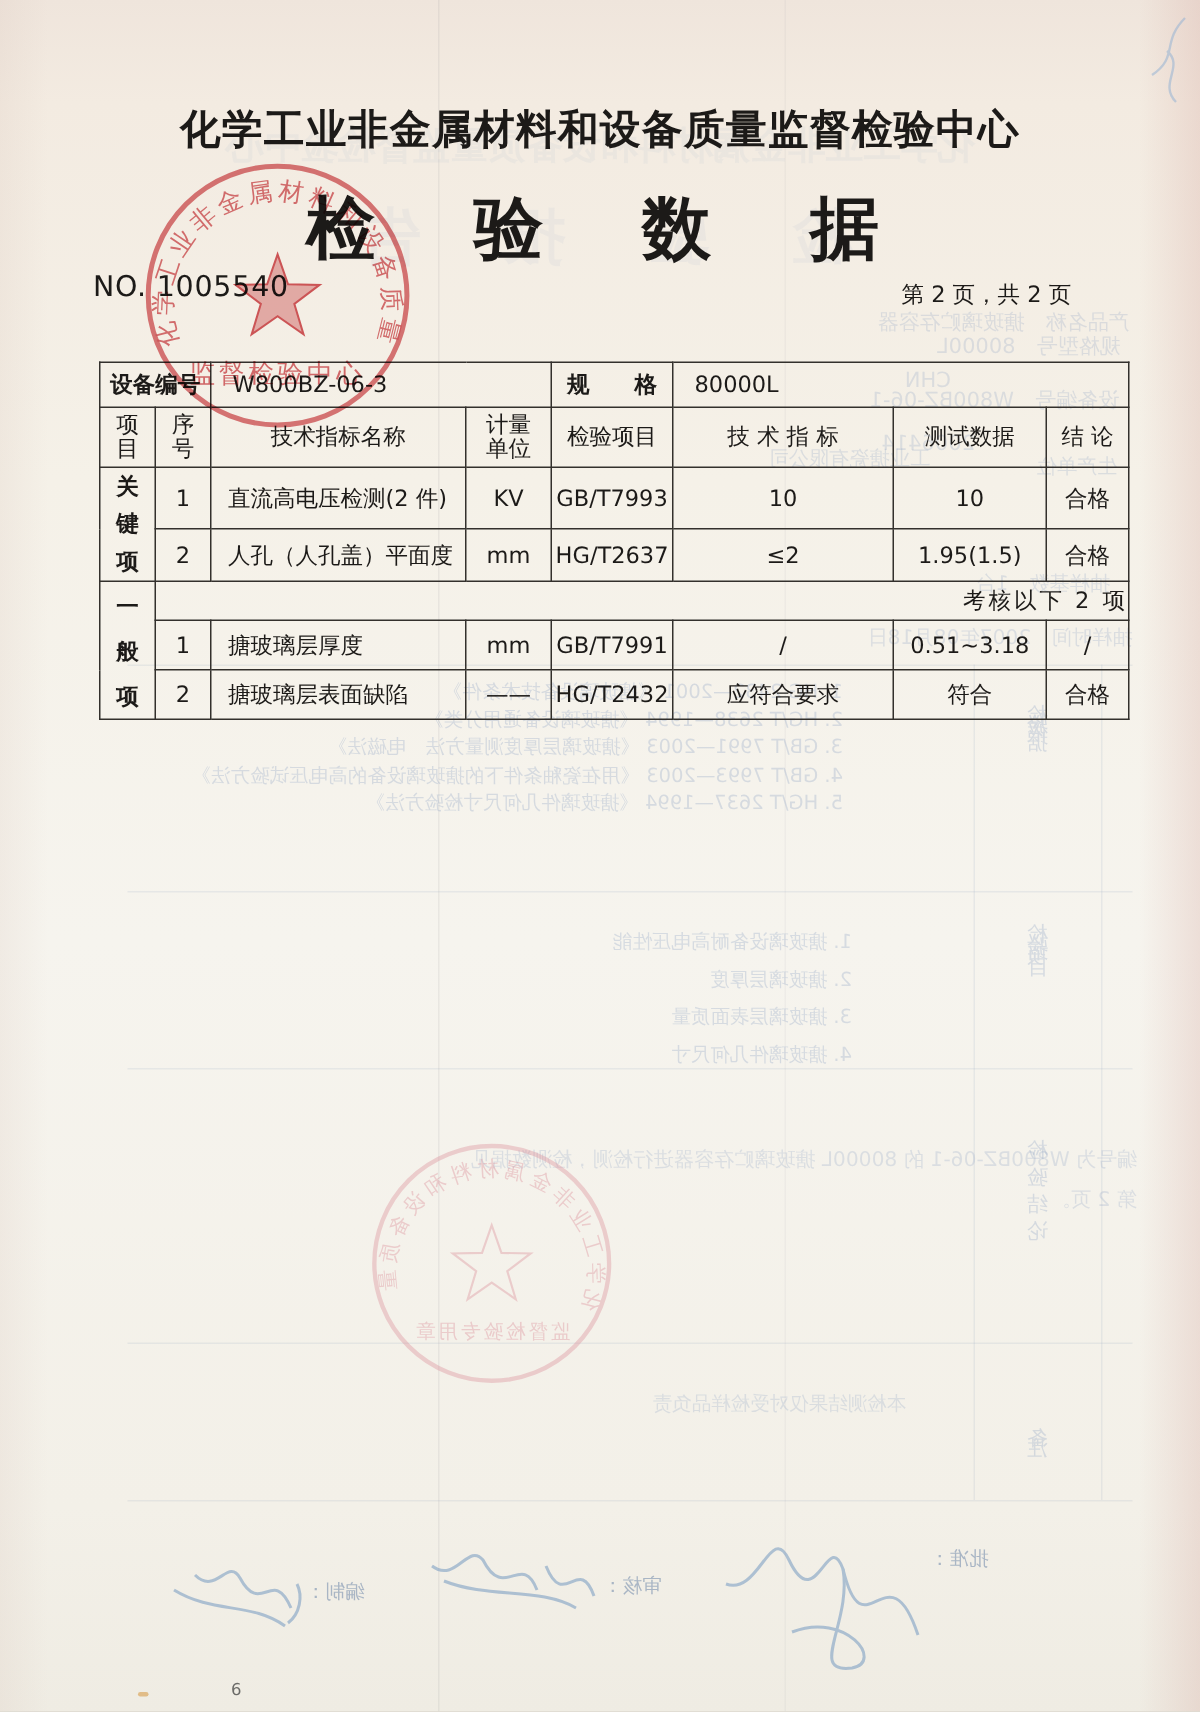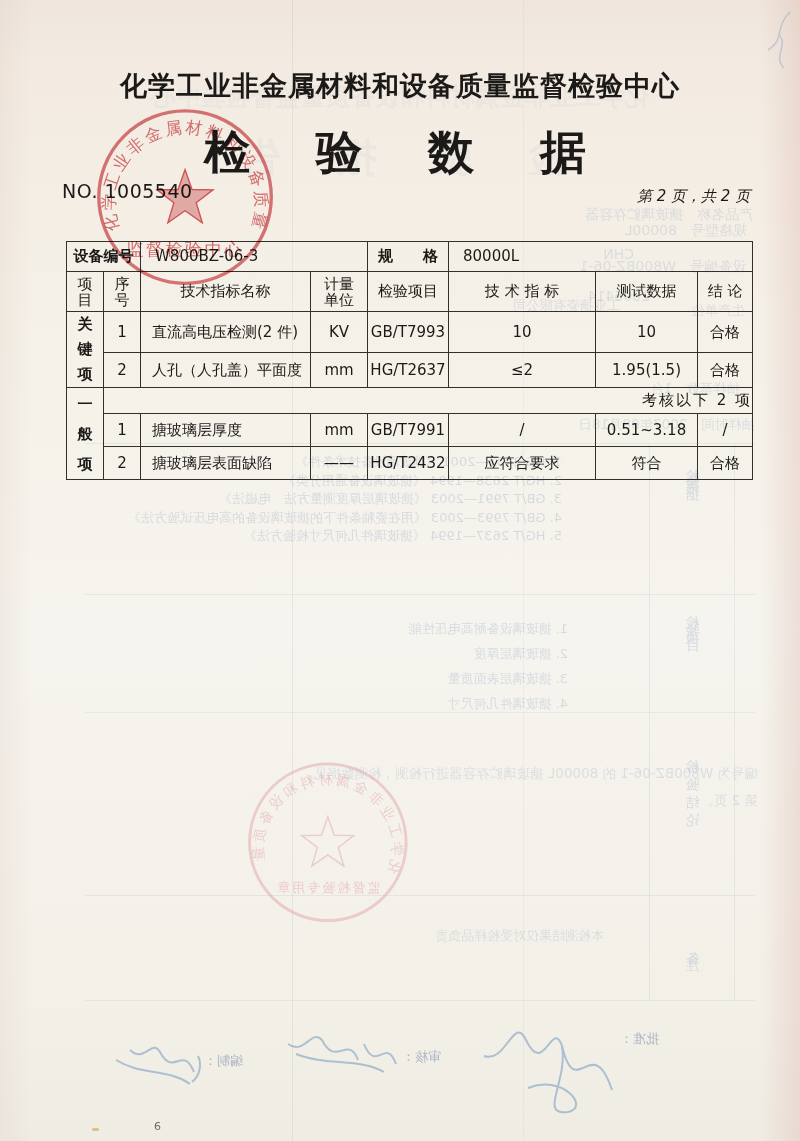--- a/index.html
+++ b/index.html
@@ -12,21 +12,21 @@
       linear-gradient(180deg,#efe5dc 0%,#f3ebe1 6%,#f5f1e8 28%,#f6f4ee 55%,#f3f0e8 88%,#efece3 100%);
   }
   .abs{position:absolute;}
   
   .fold1{left:292px;top:0;width:1px;height:1141px;background:rgba(120,120,132,0.10);}
   .fold2{left:523px;top:0;width:1px;height:1141px;background:rgba(120,120,132,0.06);}
   
   .org-title{left:0;top:68px;width:800px;text-align:center;font-size:27px;font-weight:700;letter-spacing:1px;}
   .doc-title{left:0;top:122px;width:800px;text-align:center;font-size:46px;font-weight:700;letter-spacing:10px;}
   .report-no{left:62px;top:180px;font-size:19px;letter-spacing:0.5px;}
-  .page-info{left:637px;top:187px;font-size:15px;font-style:italic;}
+  .page-info{left:601px;top:187px;font-size:15px;}
   
   .tblwrap{left:66px;top:208px;margin-top:33px;}
   table{border-collapse:collapse;table-layout:fixed;width:686px;}
   td{border:1.6px solid #33302c;font-size:15px;text-align:center;vertical-align:middle;
      padding:0;line-height:17px;overflow:hidden;}
   tr.r-eq{height:30px;} tr.r-head{height:40px;} tr.r-k1{height:41px;} tr.r-k2{height:35px;}
   tr.r-bn{height:26px;} tr.r-g1{height:33px;} tr.r-g2{height:33px;}
   td.lbl{font-weight:600;}
   td.l{text-align:left;padding-left:14px;}
   td.name{text-align:left;padding-left:11px;}

